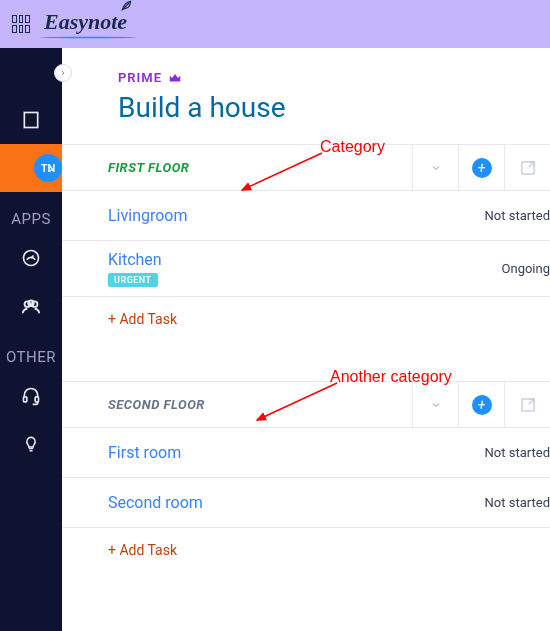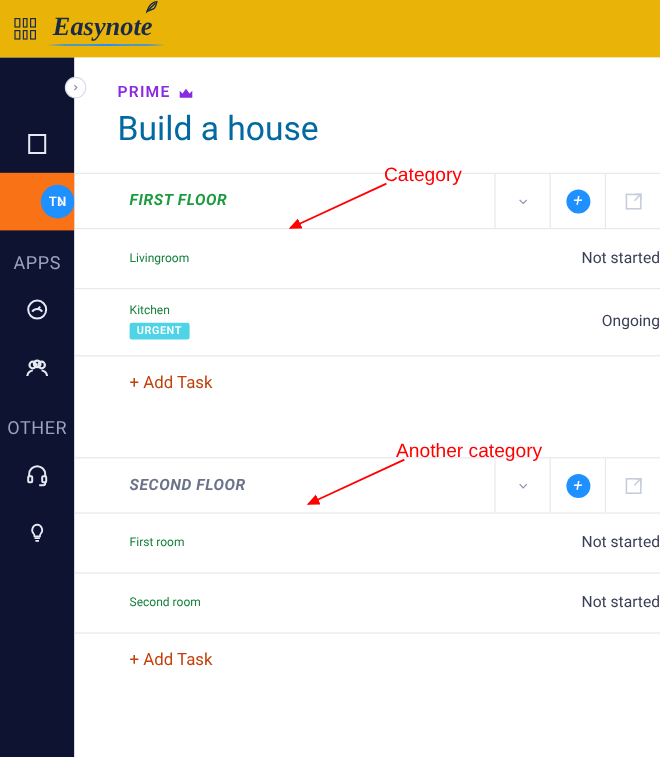--- a/index.html
+++ b/index.html
@@ -11,21 +11,21 @@
     overflow: hidden;
     position: relative;
   }
 
   
   .topbar {
     height: 48px;
     display: flex;
     align-items: center;
     padding: 0 12px;
-    background: #eab308;
+    background: #c4b5fd;
   }
   .grid-icon {
     width: 18px; height: 18px;
     display: grid;
     grid-template-columns: repeat(3, 1fr);
     grid-template-rows: repeat(2, 1fr);
     gap: 2px;
     margin-right: 14px;
     cursor: pointer;
   }
@@ -128,21 +128,21 @@
   .main {
     position: absolute;
     top: 48px;
     left: 62px;
     right: 0;
     bottom: 0;
     background: #fff;
     overflow: hidden;
   }
   .header-block {
-    padding: 22px 0 20px 36px;
+    padding: 22px 0 20px 56px;
   }
   .prime {
     color: #8a2be2;
     font-size: 13px;
     font-weight: 600;
     letter-spacing: 1px;
     display: flex;
     align-items: center;
     gap: 6px;
   }
@@ -222,22 +222,22 @@
   }
   .task-row.tall { height: 56px; }
   .task-left {
     flex: 1;
     display: flex;
     flex-direction: column;
     justify-content: center;
     gap: 4px;
   }
   .task-name {
-    font-size: 10px;
-    color: #15803d;
+    font-size: 16px;
+    color: #3b82f6;
   }
   .urgent-badge {
     display: inline-block;
     background: #4fd3e6;
     color: #fff;
     font-size: 9px;
     font-weight: 600;
     letter-spacing: 0.5px;
     padding: 2px 6px;
     border-radius: 2px;

